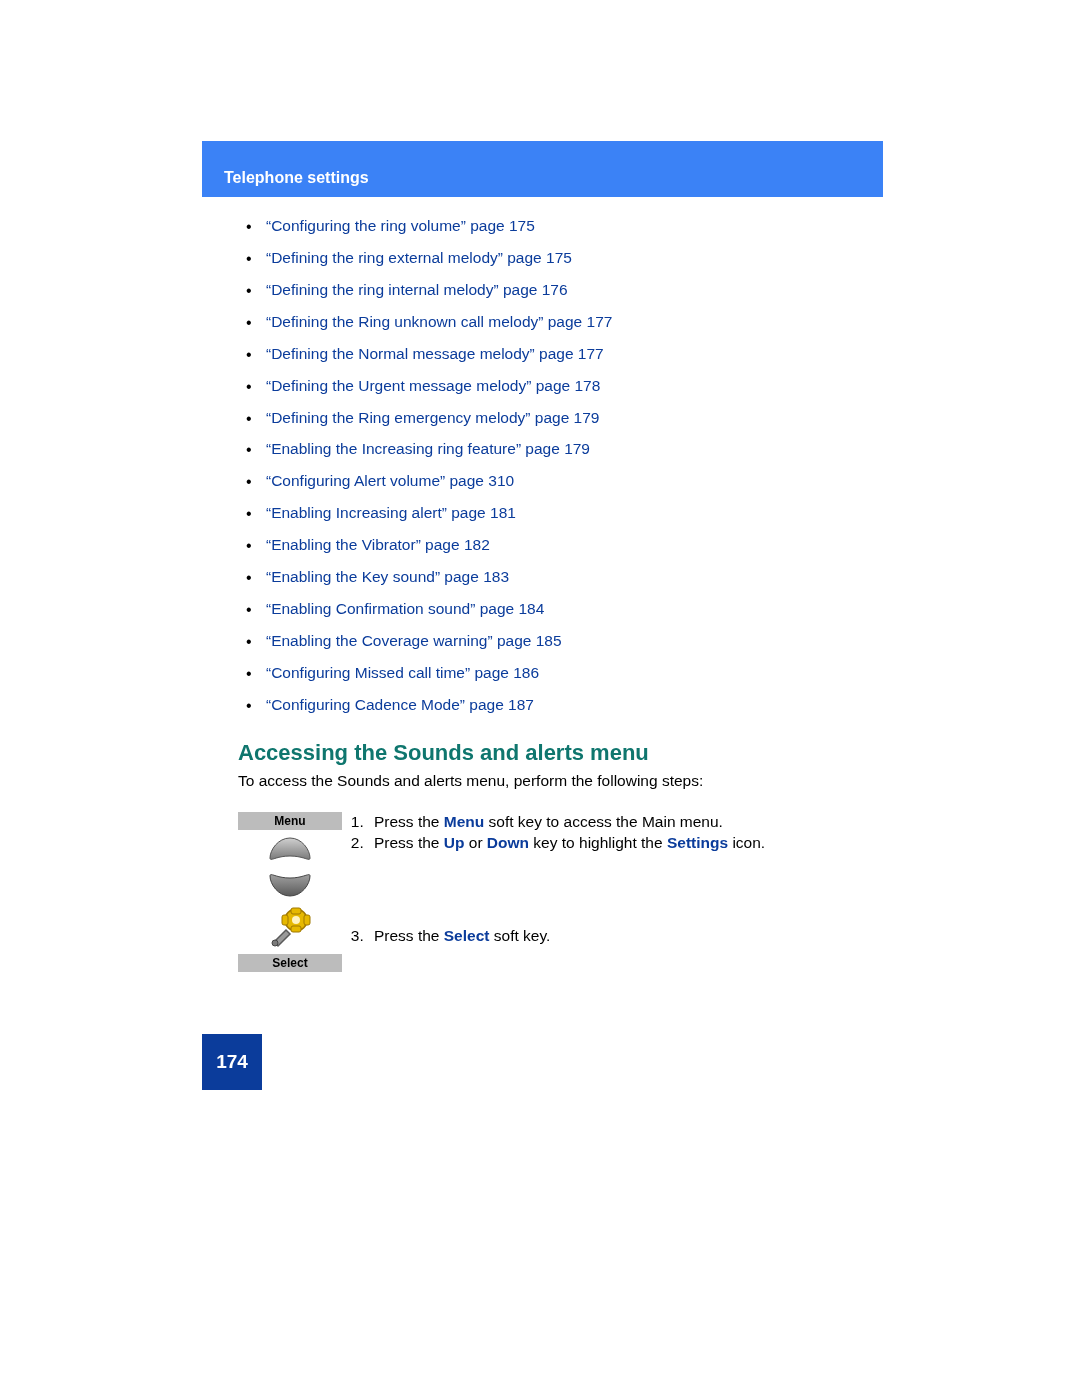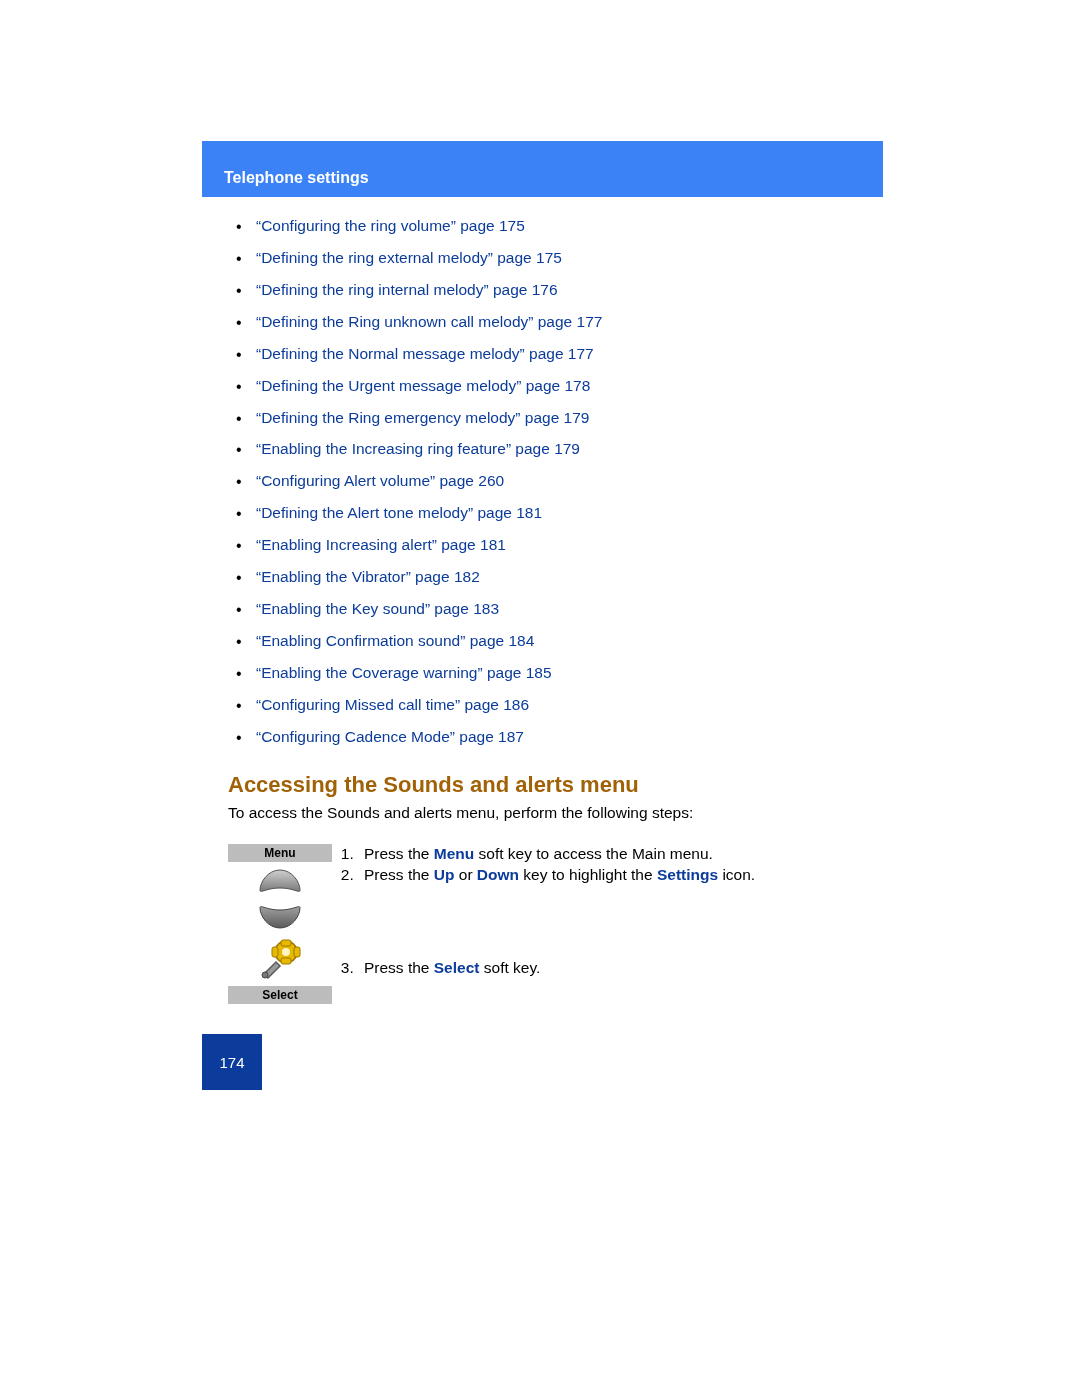--- a/index.html
+++ b/index.html
@@ -29,21 +29,21 @@
     padding: 0 0 10px 22px;
     box-sizing: border-box;
   }
   .header-bar span {
     color: #fff;
     font-weight: bold;
     font-size: 16px;
   }
   .content {
     position: absolute;
-    left: 228px;
+    left: 238px;
     top: 216px;
     width: 650px;
   }
   .link-list {
     list-style: none;
     padding: 0;
     margin: 0 0 24px 0;
   }
   .link-list li {
     position: relative;
@@ -58,21 +58,21 @@
     left: 8px;
     top: 0;
     color: #000;
     font-size: 16px;
   }
   .link-list li a {
     color: #0b3c9b;
     text-decoration: none;
   }
   .section-heading {
-    color: #a16207;
+    color: #0f766e;
     font-size: 22px;
     font-weight: bold;
     margin: 22px 0 6px 0;
   }
   .intro-text {
     font-size: 15.5px;
     margin: 0 0 22px 0;
   }
   .steps-area {
     display: flex;
@@ -117,22 +117,22 @@
     top: 1034px;
     width: 60px;
     height: 56px;
     background: #0b3c9b;
     display: flex;
     align-items: center;
     justify-content: center;
   }
   .page-number-box span {
     color: #fff;
-    font-weight: normal;
-    font-size: 15px;
+    font-weight: bold;
+    font-size: 19px;
   }
   
   .arrow-svg { display: block; margin-top: 6px; }
   .wrench-svg { display: block; margin-top: 4px; }
 </style>
 </head>
 <body>
 
 <div class="page">
 
@@ -144,22 +144,21 @@
 
     <ul class="link-list">
       <li><a href="#">“Configuring the ring volume” page 175</a></li>
       <li><a href="#">“Defining the ring external melody” page 175</a></li>
       <li><a href="#">“Defining the ring internal melody” page 176</a></li>
       <li><a href="#">“Defining the Ring unknown call melody” page 177</a></li>
       <li><a href="#">“Defining the Normal message melody” page 177</a></li>
       <li><a href="#">“Defining the Urgent message melody” page 178</a></li>
       <li><a href="#">“Defining the Ring emergency melody” page 179</a></li>
       <li><a href="#">“Enabling the Increasing ring feature” page 179</a></li>
-      <li><a href="#">“Configuring Alert volume” page 260</a></li>
-      <li><a href="#">“Defining the Alert tone melody” page 181</a></li>
+      <li><a href="#">“Configuring Alert volume” page 310</a></li>
       <li><a href="#">“Enabling Increasing alert” page 181</a></li>
       <li><a href="#">“Enabling the Vibrator” page 182</a></li>
       <li><a href="#">“Enabling the Key sound” page 183</a></li>
       <li><a href="#">“Enabling Confirmation sound” page 184</a></li>
       <li><a href="#">“Enabling the Coverage warning” page 185</a></li>
       <li><a href="#">“Configuring Missed call time” page 186</a></li>
       <li><a href="#">“Configuring Cadence Mode” page 187</a></li>
     </ul>
 
     <div class="section-heading">Accessing the Sounds and alerts menu</div>

